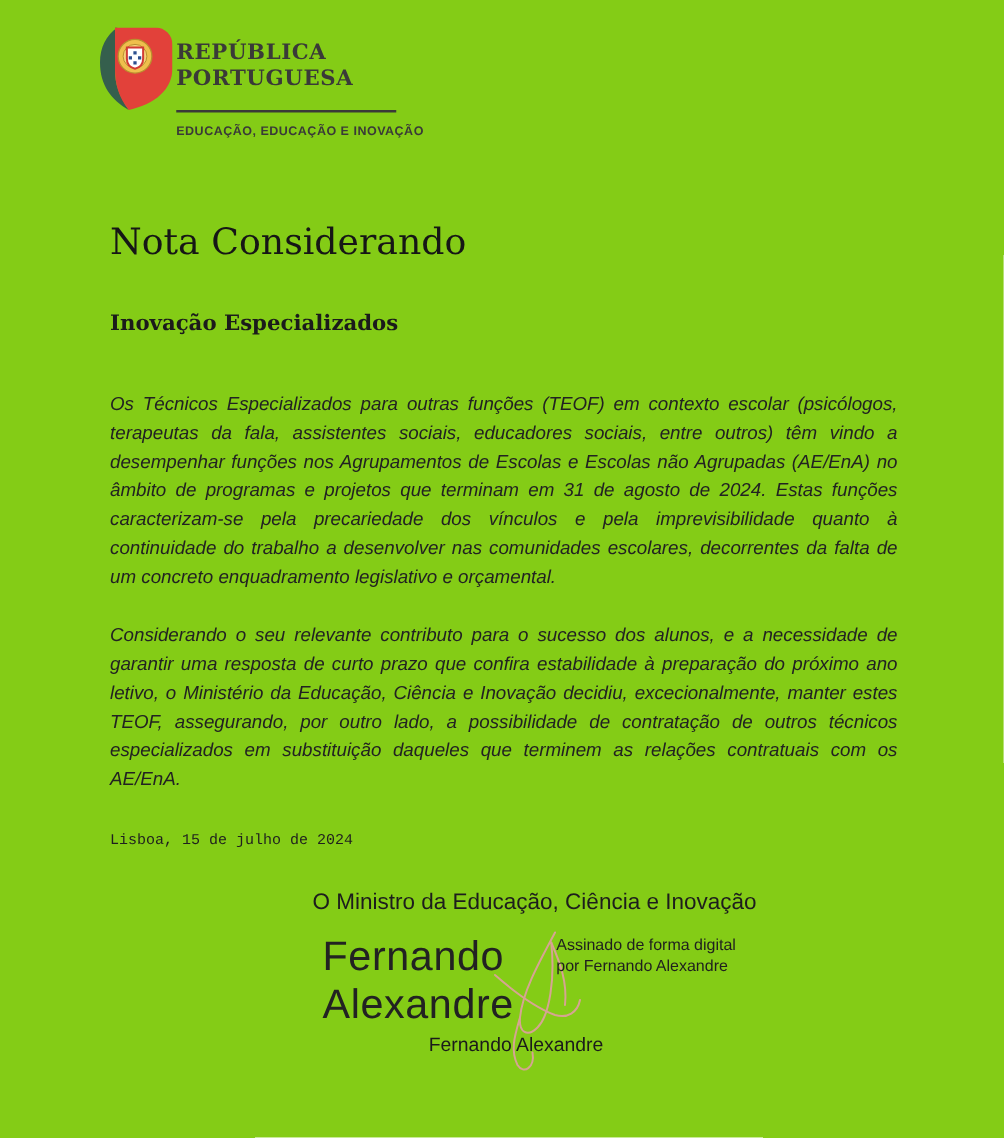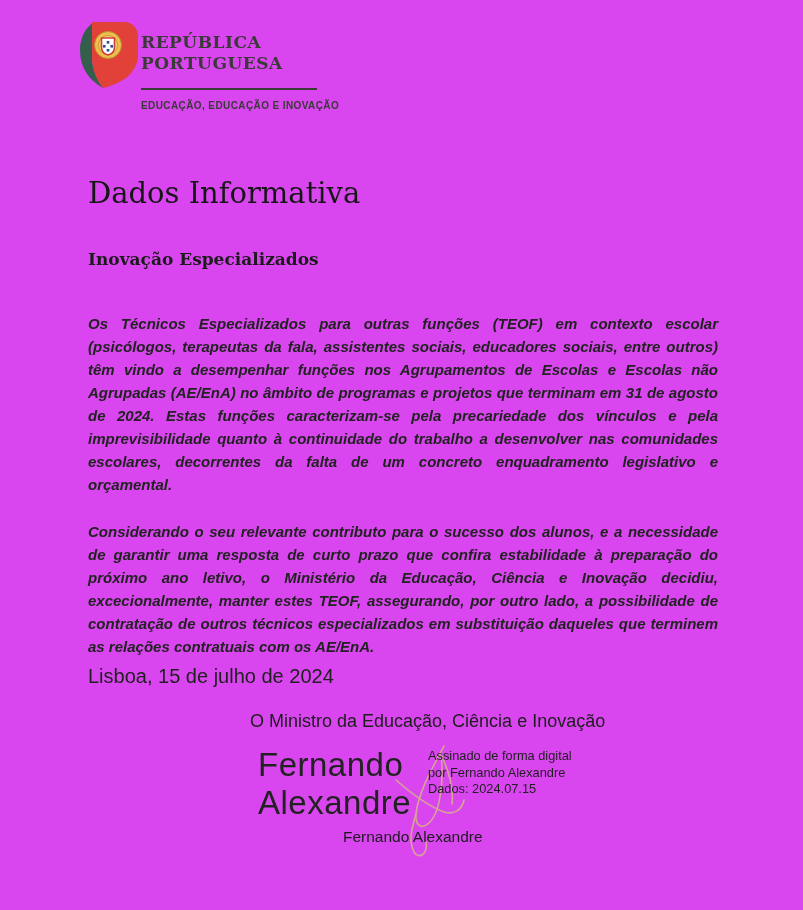--- a/index.html
+++ b/index.html
@@ -1,19 +1,19 @@
 <!DOCTYPE html>
 <html lang="pt"><head>
 <meta charset="utf-8">
 <style>
   html,body{margin:0;padding:0;background:#ffffff;}
   .page{
     position:relative;
     width:803px;height:910px;
-    background:#d946ef;
+    background:#84cc16;
     font-family:"Liberation Sans",sans-serif;
     color:#1f1f1f;
     overflow:hidden;
   }
   
   .gov-header{position:absolute;left:80px;top:22px;}
   .flag{position:absolute;left:0;top:0;width:58px;height:67px;}
   .wordmark{
     position:absolute;left:61px;top:10px;
     font-family:"DejaVu Serif","Liberation Serif",serif;
@@ -32,43 +32,43 @@
     font-family:"DejaVu Serif","Liberation Serif",serif;
     font-size:29px;font-weight:400;color:#161616;
   }
   .doc-subject{
     position:absolute;left:88px;top:249px;
     font-family:"DejaVu Serif","Liberation Serif",serif;
     font-size:17px;font-weight:700;color:#1b1b1b;
   }
   .doc-body{
     position:absolute;left:88px;top:312px;width:630px;
-    font-style:italic;font-weight:700;
+    font-style:italic;font-weight:400;
     font-size:15px;line-height:23px;
     text-align:justify;color:#222222;
   }
   .doc-body p{margin:0 0 24px 0;}
   .dateline{
     position:absolute;left:88px;top:665px;
-    font-size:20px;color:#1f1f1f;
+    font-size:12px;color:#1f1f1f;font-family:Liberation Mono, monospace;
   }
   
   .role-line{
     position:absolute;left:250px;top:711px;
     font-size:18px;color:#1d1d1d;
   }
   .sig-stamp{position:absolute;left:255px;top:742px;width:350px;height:120px;}
   .sig-bigname{
     position:absolute;left:3px;top:4px;
     font-size:33px;line-height:38px;color:#222222;
     letter-spacing:0.5px;white-space:pre-line;
   }
   .sig-flourish{position:absolute;left:137px;top:0px;width:80px;height:120px;}
   .sig-details{
-    position:absolute;left:173px;top:6px;width:180px;
+    position:absolute;left:190px;top:6px;width:180px;
     font-size:12.8px;line-height:16.5px;color:#1f1f1f;
   }
   .printed-name{
     position:absolute;left:343px;top:828px;
     font-size:15.5px;color:#1b1b1b;
   }
 </style>
 </head>
 <body>
 
@@ -89,21 +89,21 @@
         <rect x="23" y="23" width="2.6" height="2.6"></rect>
         <rect x="30.4" y="23" width="2.6" height="2.6"></rect>
         <rect x="26.7" y="27" width="2.6" height="2.6"></rect>
       </g>
     </svg>
     <div class="wordmark"><span>REPÚBLICA</span><br><span>PORTUGUESA</span></div>
     <div class="rule"></div>
     <div class="ministry">EDUCAÇÃO, EDUCAÇÃO E INOVAÇÃO</div>
   </div>
 
-  <div class="doc-title">Dados Informativa</div>
+  <div class="doc-title">Nota Considerando</div>
   <div class="doc-subject">Inovação Especializados</div>
 
   <div class="doc-body">
     <p>Os Técnicos Especializados para outras funções (TEOF) em contexto escolar (psicólogos, terapeutas da fala, assistentes sociais, educadores sociais, entre outros) têm vindo a desempenhar funções nos Agrupamentos de Escolas e Escolas não Agrupadas (AE/EnA) no âmbito de programas e projetos que terminam em 31 de agosto de 2024.  Estas funções caracterizam-se pela precariedade dos vínculos e pela imprevisibilidade quanto à continuidade do trabalho a desenvolver nas comunidades escolares, decorrentes da falta de um concreto enquadramento legislativo e orçamental.</p>
     <p>Considerando o seu relevante contributo para o sucesso dos alunos, e a necessidade de garantir uma resposta de curto prazo que confira estabilidade à preparação do próximo ano letivo, o Ministério da Educação, Ciência e Inovação decidiu, excecionalmente, manter estes TEOF, assegurando, por outro lado, a possibilidade de contratação de outros técnicos especializados em substituição daqueles que terminem as relações contratuais com os AE/EnA.</p>
   </div>
 
   <div class="dateline">Lisboa, 15 de julho de 2024</div>
 
   <div class="role-line">O Ministro da Educação, Ciência e Inovação</div>
@@ -115,19 +115,18 @@
       <g fill="none" stroke="#d6a492" stroke-width="1.6" stroke-linecap="round">
         <path d="M52,4 C38,30 26,52 24,72 C23,84 30,88 38,80 C48,70 52,40 49,12"></path>
         <path d="M4,38 C20,52 36,64 52,70 C62,73 70,68 72,58"></path>
         <path d="M24,72 C20,86 16,98 22,110 C27,118 36,112 34,100"></path>
         <path d="M49,12 C56,28 62,44 60,62"></path>
       </g>
     </svg>
     <div class="sig-details">
       <div>Assinado de forma digital</div>
       <div>por Fernando Alexandre</div>
-      <div>Dados: 2024.07.15</div>
     </div>
   </div>
 
   <div class="printed-name">Fernando Alexandre</div>
 
 </div>
 
 </body></html>

